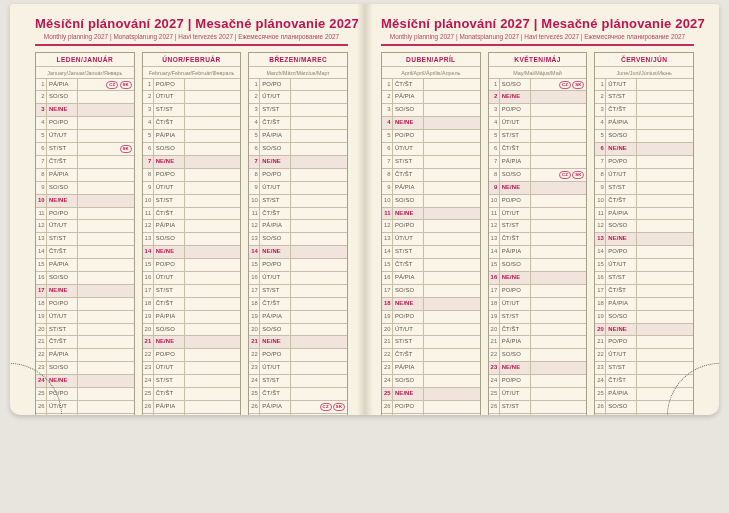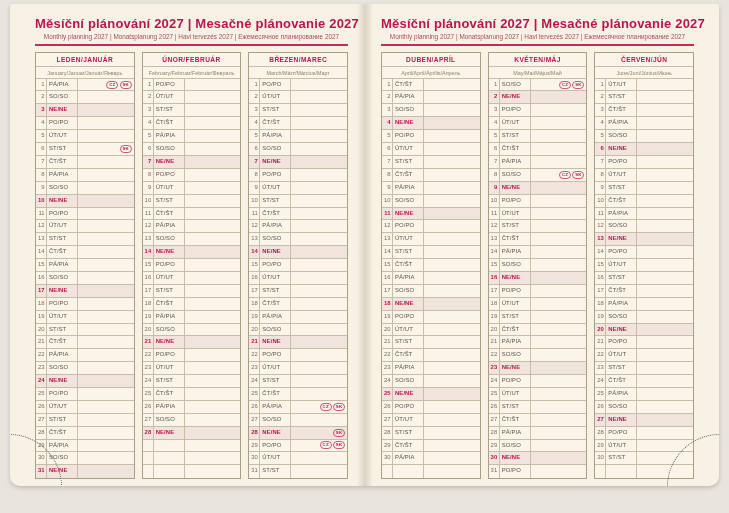--- a/index.html
+++ b/index.html
@@ -1,19 +1,19 @@
 <!DOCTYPE html>
 <html style="--acc: #bb1550; --sunbg: #f1e4dc; --paper: #f7f2e4;"><head>
 <meta charset="utf-8">
 <style>
   html,body{margin:0;padding:0;width:729px;height:513px;overflow:hidden;
     background:#e8e5de;font-family:"Liberation Sans",sans-serif;
     -webkit-text-size-adjust:none;}
   :root{--acc:#bb1550;--grid:#c7bda8;--obord:#a99e88;--sunbg:#f1e4dc;--paper:#f7f2e4;}
-  .book{position:absolute;left:10px;top:4px;width:709px;height:482px;
+  .book{position:absolute;left:10px;top:4px;width:709px;height:411px;
     background:var(--paper);border-radius:3px 3px 10px 10px;overflow:hidden;
     box-shadow:0 2px 5px rgba(0,0,0,.18);}
   .spine{position:absolute;left:347px;top:0;width:16px;height:100%;
     background:linear-gradient(90deg,rgba(121,106,82,0) 0%,rgba(121,106,82,.22) 50%,rgba(121,106,82,0) 100%);}
   .page{position:absolute;top:0;height:100%;width:354px;box-sizing:border-box;}
   .page-l{left:0;padding:0 16px 0 25px;}
   .page-r{left:355px;padding:0 25px 0 16px;}
   .ptitle{margin-top:12px;text-align:center;font-size:13px;font-weight:bold;
     color:var(--acc);letter-spacing:.2px;white-space:nowrap;}
   .psub{margin-top:2px;text-align:center;font-size:6.4px;color:#ad4c68;white-space:nowrap;}

